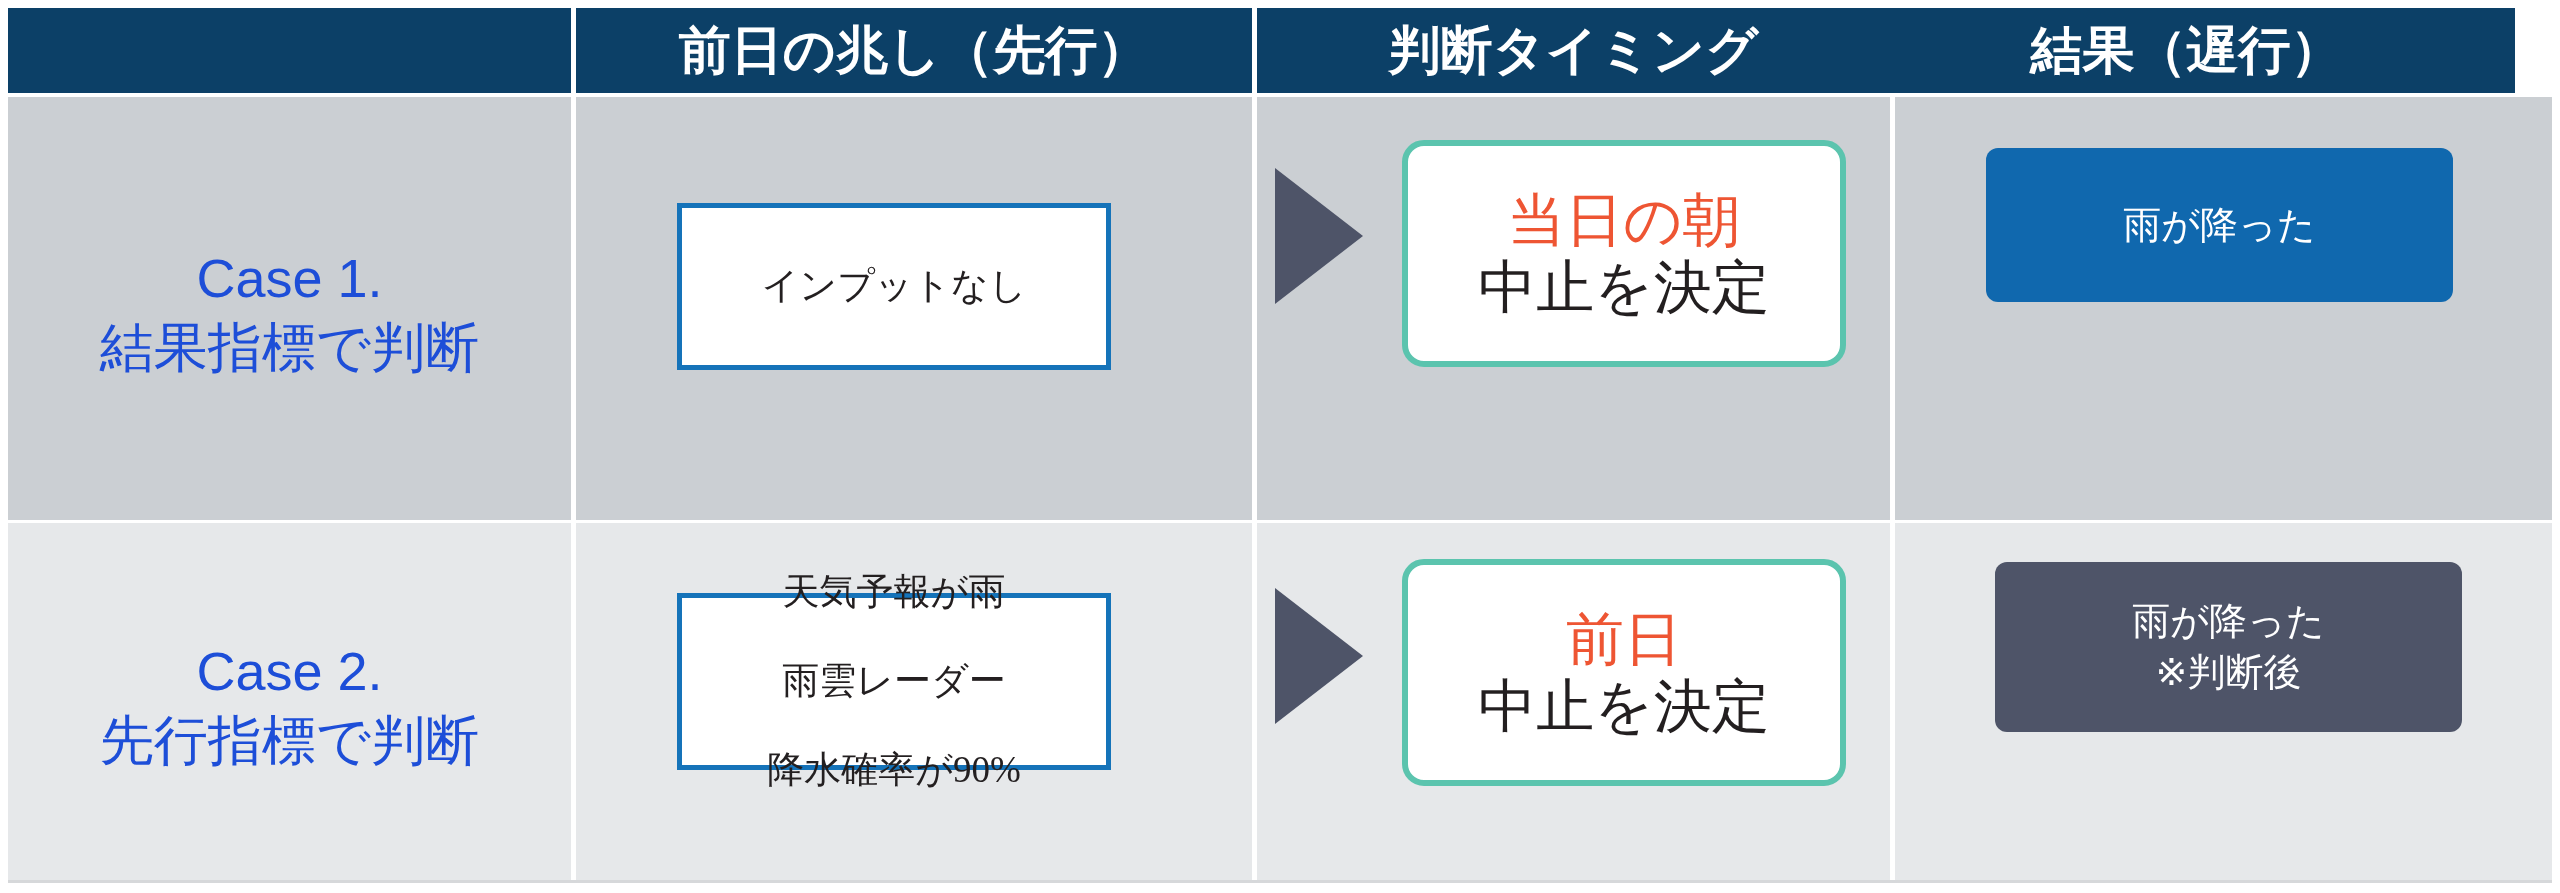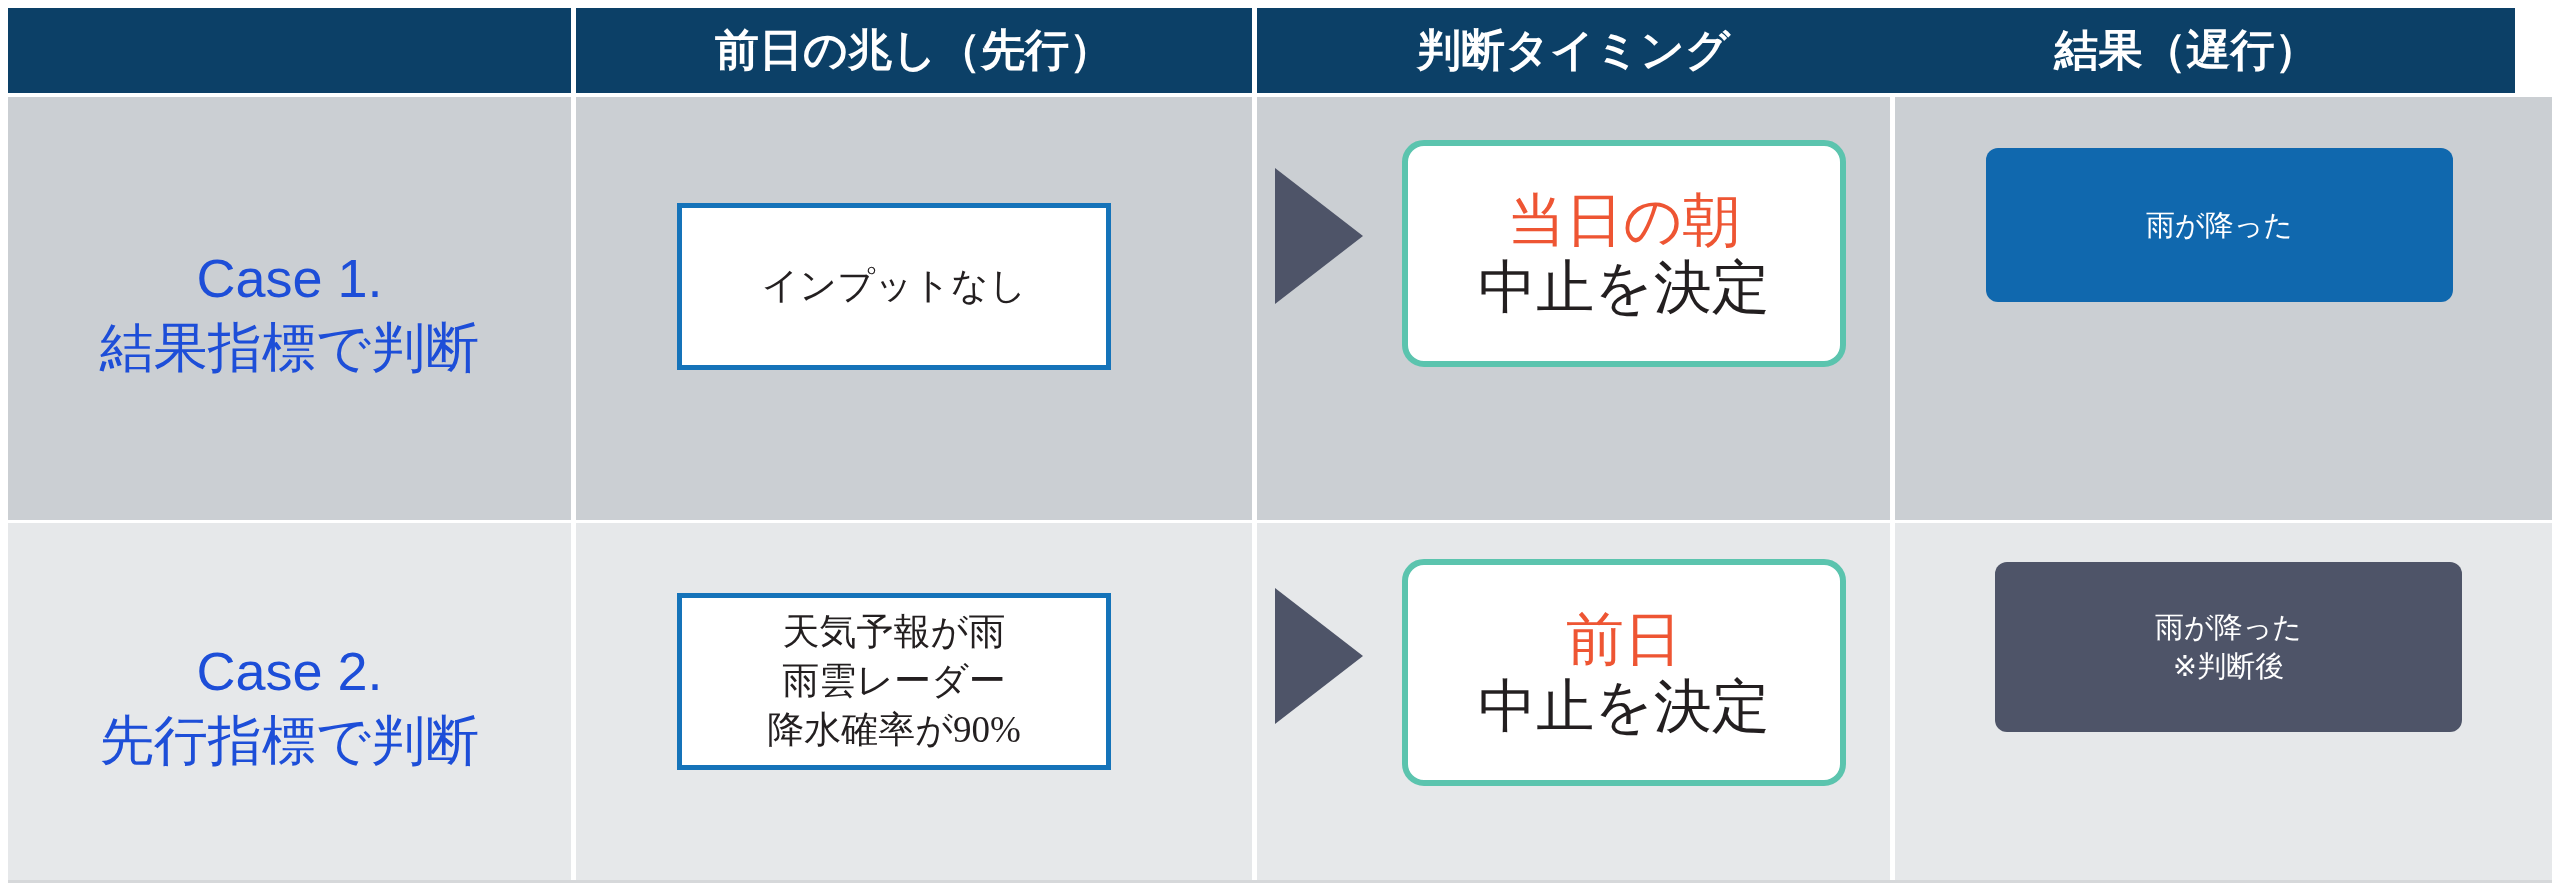--- a/index.html
+++ b/index.html
@@ -5,21 +5,21 @@
   html,body{margin:0;padding:0;background:#ffffff;}
   body{font-family:"Liberation Sans","DejaVu Sans",sans-serif;}
   #page{position:relative;width:2560px;height:893px;background:#ffffff;overflow:hidden;}
 
   
   .table{position:absolute;left:0;top:0;width:2560px;height:893px;}
 
   .hdr-row{position:absolute;left:0;top:8px;height:85px;width:2560px;}
   .hdr-cell{position:absolute;top:0;height:85px;background:#0C4067;
             display:flex;align-items:center;justify-content:center;
-            color:#ffffff;font-size:44px;font-weight:bold;letter-spacing:0px;}
+            color:#ffffff;font-size:52px;font-weight:bold;letter-spacing:0px;}
   .hdr-c1{left:8px;width:563px;}
   .hdr-c2{left:576px;width:676px;}
   .hdr-c3{left:1257px;width:633px;}
   .hdr-c4{left:1858px;width:657px;}
 
   .body-row{position:absolute;left:8px;width:2544px;}
   .row1{top:97px;height:222px;background:#CBCFD3;}
   .row2{top:322px;height:222px;background:#E6E8EA;}
 
   
@@ -42,42 +42,42 @@
   .case-label{position:absolute;left:0;right:0;top:50%;transform:translateY(-50%);
               text-align:center;color:#1d4ed8;font-size:54px;line-height:1.28;}
   .case-label .l1{display:block;}
   .case-label .l2{display:block;}
 
   
   .box-outline{position:absolute;background:#ffffff;border:5px solid #1573B9;
                display:flex;flex-direction:column;align-items:center;justify-content:center;
                color:#231F20;font-size:37px;line-height:1.32;text-align:center;font-family:Liberation Serif, serif;}
   .b1-outline{left:101px;top:85px;width:424px;height:157px;}
-  .b2-outline{left:101px;top:49px;width:424px;height:167px;}
+  .b2-outline{left:101px;top:49px;width:424px;height:167px;gap:40px;}
 
   
   .arrow{position:absolute;width:0;height:0;
          border-top:68px solid transparent;border-bottom:68px solid transparent;
          border-left:88px solid #4E5468;}
   .arrow1{left:18px;top:50px;}
   .arrow2{left:18px;top:44px;}
 
   
   .box-teal{position:absolute;background:#ffffff;border:6px solid #5BC4AE;border-radius:22px;
             display:flex;flex-direction:column;align-items:center;justify-content:center;
             text-align:center;}
   .t1{left:145px;top:22px;width:432px;height:215px;}
   .t2{left:145px;top:15px;width:432px;height:215px;}
   .teal-top{color:#EE5533;font-size:58px;line-height:1.14;}
   .teal-bot{color:#231F20;font-size:58px;line-height:1.14;}
 
   
   .box-solid{position:absolute;border-radius:12px;
              display:flex;flex-direction:column;align-items:center;justify-content:center;
-             color:#ffffff;font-size:29px;line-height:1.34;text-align:center;}
+             color:#ffffff;font-size:38px;line-height:1.34;text-align:center;}
   .s1{left:91px;top:30px;width:467px;height:154px;background:#1068AE;}
   .s2{left:100px;top:18px;width:467px;height:170px;background:#4E5468;}
 
   .nowrap{white-space:nowrap;}
 </style>
 </head>
 <body>
 
 <div id="page">
   <div class="table">

